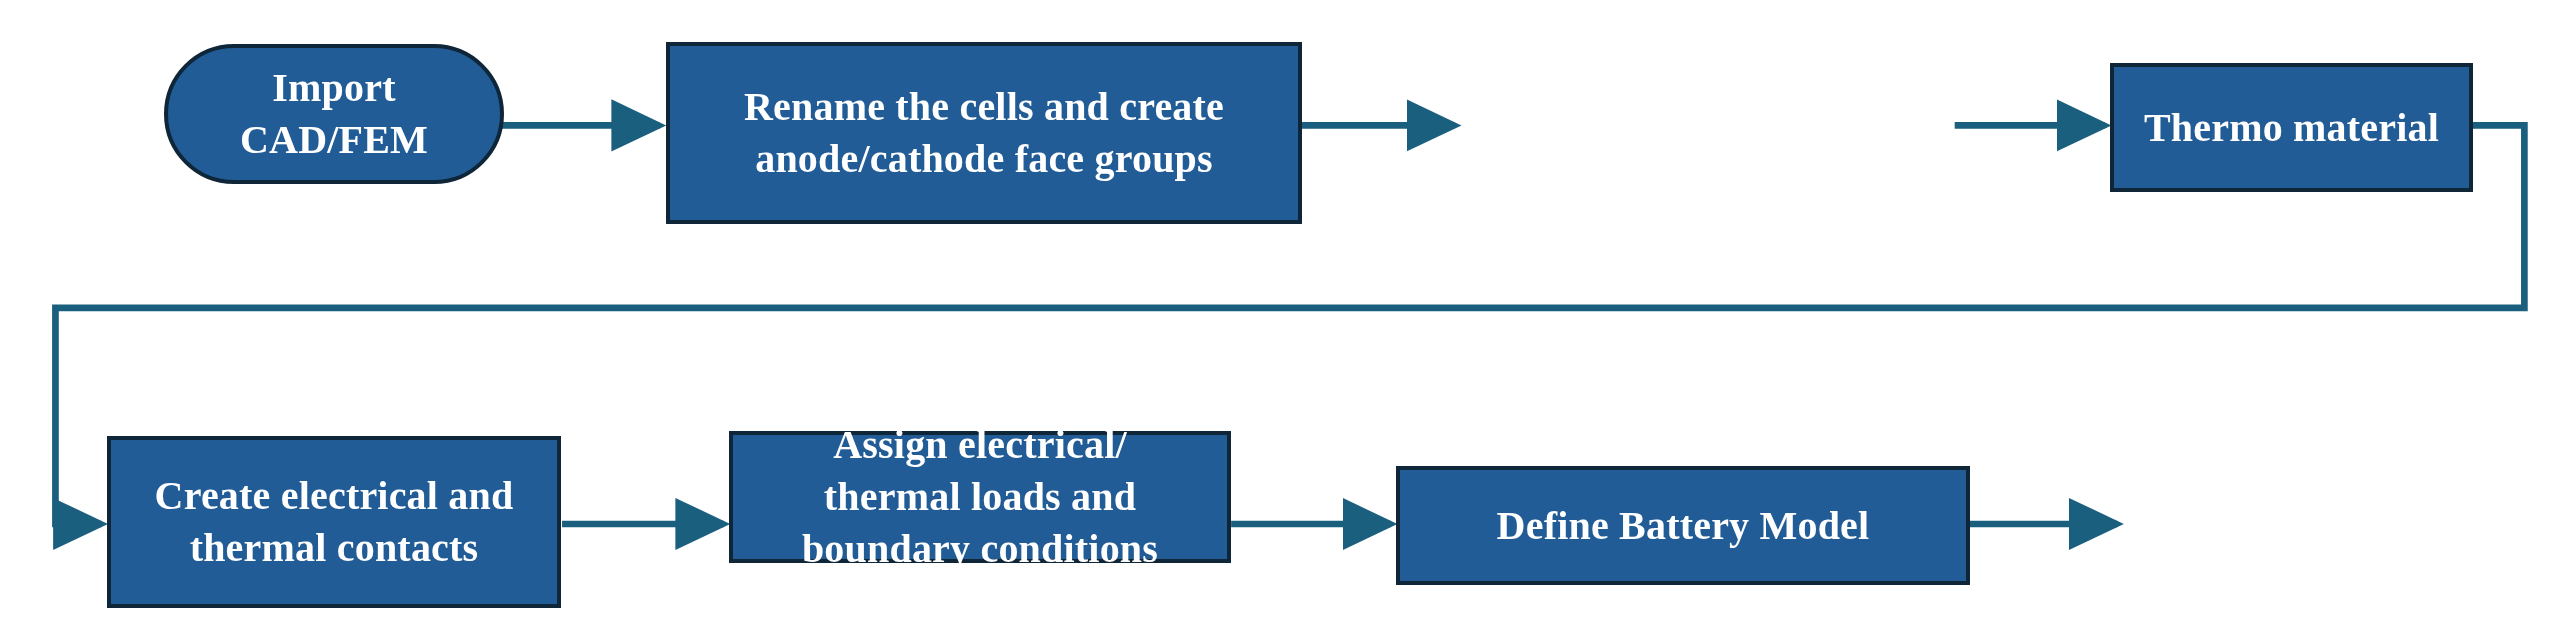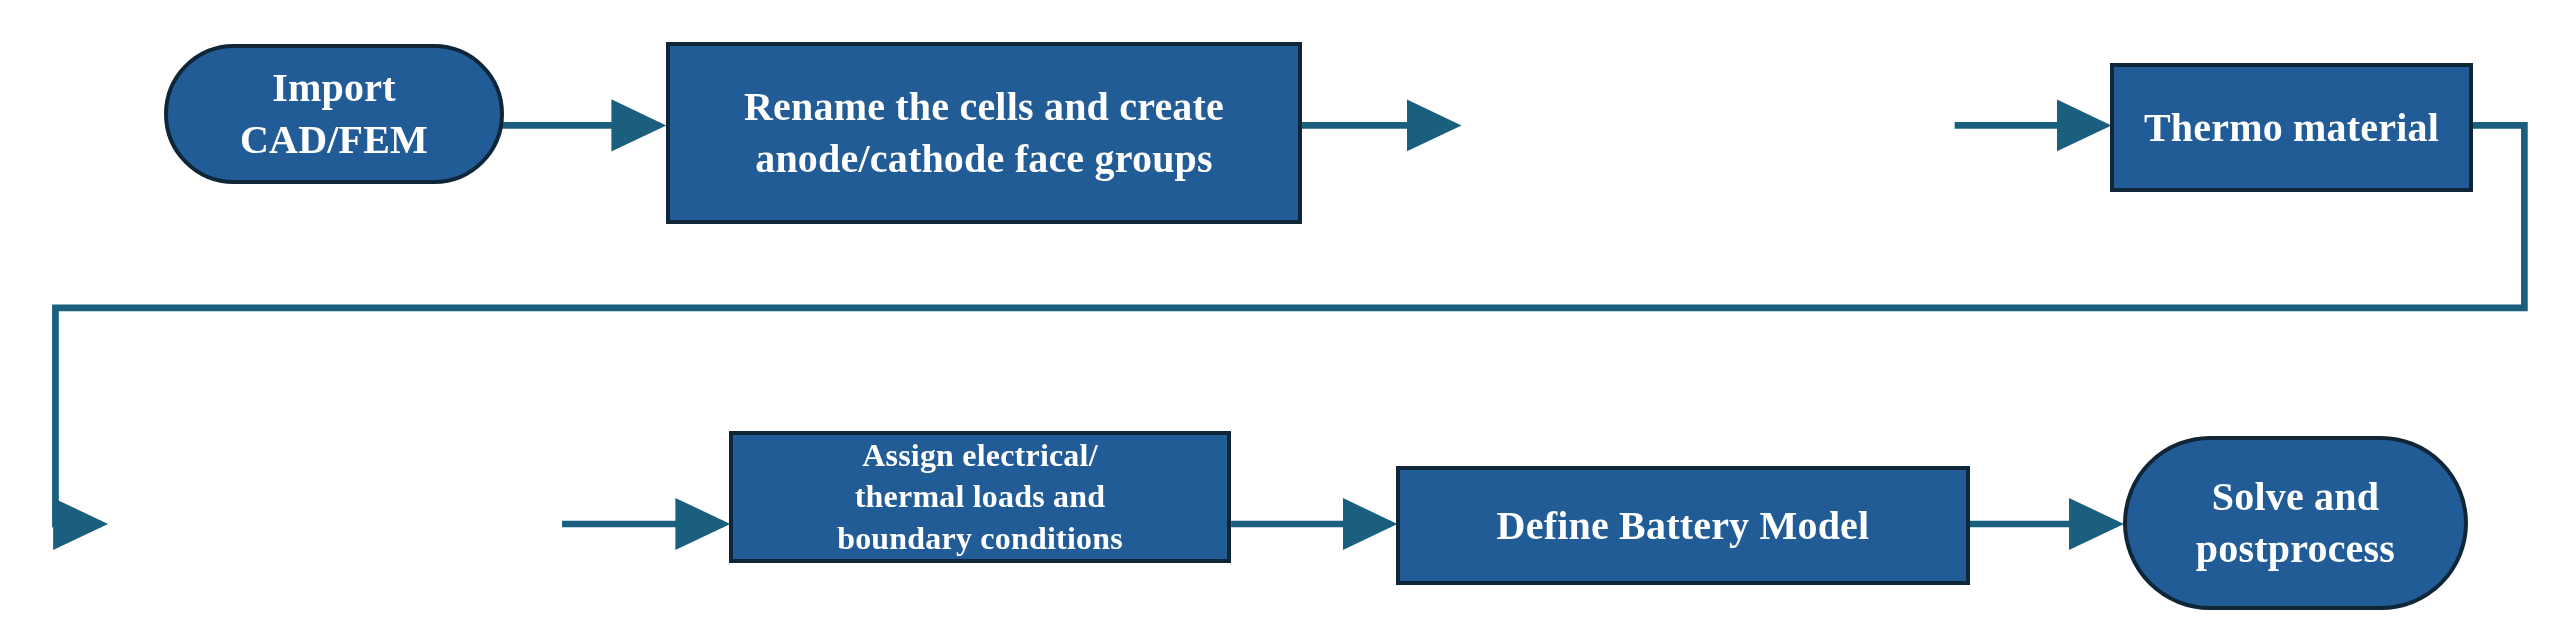--- a/index.html
+++ b/index.html
@@ -82,24 +82,24 @@
 
   <div class="node stadium" style="left:164px; top:44px; width:340px; height:140px; font-size:40px;">Import
 CAD/FEM</div>
 
   <div class="node" style="left:666px; top:34px; width:636px; height:182px; font-size:40px;margin-top:8px;">Rename the cells and create
 anode/cathode face groups</div>
 
 
   <div class="node" style="left:2110px; top:63px; width:363px; height:129px; font-size:40px;">Thermo material</div>
 
+  <div class="node" style="left:107px; top:436px; width:454px; height:172px; font-size:40px;">Create electrical and
+thermal contacts</div>
 
-  <div class="node" style="left:729px; top:431px; width:502px; height:132px; font-size:32px;">Assign electrical/
+  <div class="node" style="left:729px; top:431px; width:502px; height:132px; font-size:40px;">Assign electrical/
 thermal loads and
 boundary conditions</div>
 
   <div class="node" style="left:1396px; top:466px; width:574px; height:119px; font-size:40px;">Define Battery Model</div>
 
-  <div class="node stadium" style="left:2123px; top:436px; width:345px; height:174px; font-size:40px;">Solve and
-postprocess</div>
 
 </div>
 
 
 </body></html>

